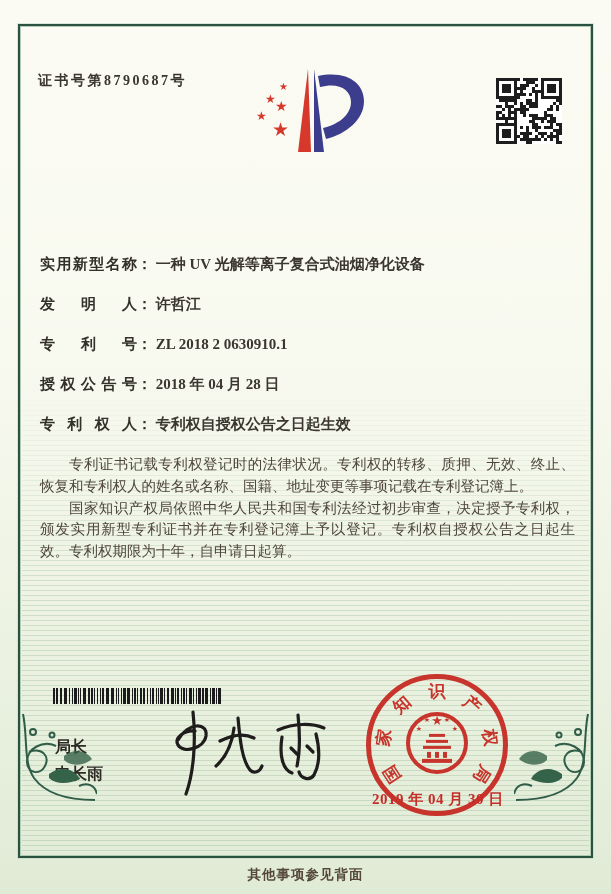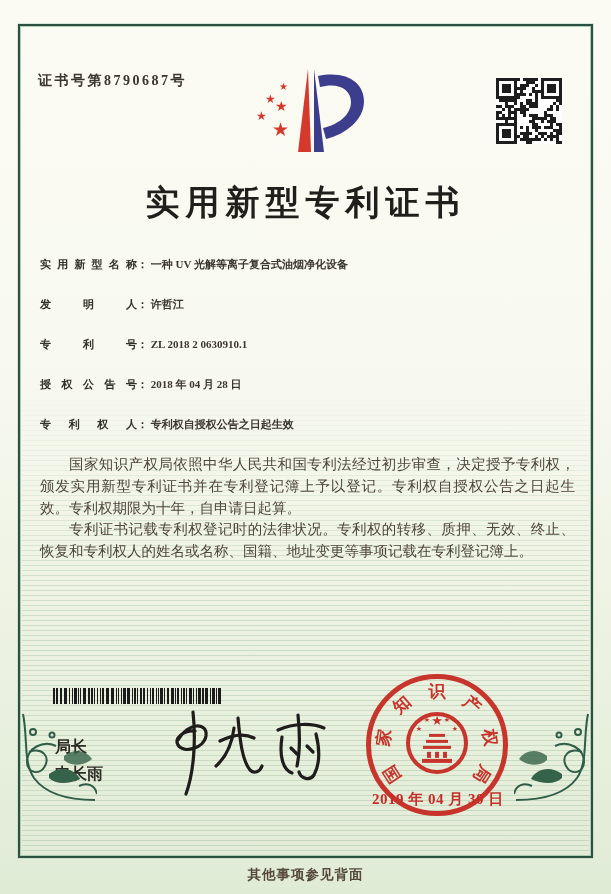--- a/index.html
+++ b/index.html
@@ -32,21 +32,21 @@
   
   .qr{position:absolute;left:496px;top:78px;width:66px;height:66px;background:#fff;}
   .qr .cell{position:absolute;background:#1d1d1d;}
   .qr .finder{position:absolute;width:15px;height:15px;border:3px solid #1d1d1d;background:#fff;}
   .qr .finder i{display:block;width:9px;height:9px;margin:3px;background:#1d1d1d;}
   .title{
     position:absolute;left:0;right:0;top:180px;text-align:center;
     font-size:34px;font-weight:700;letter-spacing:6px;color:#211f1b;
   }
   .content{position:absolute;left:40px;right:36px;top:254px;color:#33302a;}
-  .frow{height:20px;margin-bottom:20px;font-size:11px;line-height:20px;white-space:nowrap;}
+  .frow{height:20px;margin-bottom:20px;font-size:15px;line-height:20px;white-space:nowrap;}
   .frow.addr{height:auto;margin-bottom:4px;white-space:normal;line-height:19px;}
   .flabel{
     display:inline-block;width:97px;font-weight:700;vertical-align:top;
     text-align:justify;text-align-last:justify;-moz-text-align-last:justify;
   }
   .fcolon{font-weight:700;}
   .fval{font-weight:600;color:#3b3730;display:inline-block;vertical-align:top;}
   .frow.addr .fval{max-width:430px;white-space:normal;}
   .pairlabel{font-weight:700;}
   .pair2{margin-left:42px;}
@@ -278,21 +278,20 @@
         <i></i>
       </span>
       <span class="finder" style="left: 45px; top: 0px;">
         <i></i>
       </span>
       <span class="finder" style="left: 0px; top: 45px;">
         <i></i>
       </span>
     </div>
 
-  <div class="title">实用新型专利证书</div>
 
   <div class="content">
     <div class="frow">
       <span class="flabel">实用新型名称</span><span class="fcolon">：</span>
       <span class="fval">一种 UV 光解等离子复合式油烟净化设备</span>
     </div>
     <div class="frow">
       <span class="flabel">发明人</span><span class="fcolon">：</span>
       <span class="fval">许哲江</span>
     </div>
@@ -303,22 +302,22 @@
     <div class="frow">
       <span class="flabel">授权公告号</span><span class="fcolon">：</span>
       <span class="fval">2018 年 04 月 28 日</span>
     </div>
     <div class="frow">
       <span class="flabel">专利权人</span><span class="fcolon">：</span>
       <span class="fval">专利权自授权公告之日起生效</span>
     </div>
 
     <div class="paras">
+      <p>专利证书记载专利权登记时的法律状况。专利权的转移、质押、无效、终止、恢复和专利权人的姓名或名称、国籍、地址变更等事项记载在专利登记簿上。</p>
       <p>国家知识产权局依照中华人民共和国专利法经过初步审查，决定授予专利权，颁发实用新型专利证书并在专利登记簿上予以登记。专利权自授权公告之日起生效。专利权期限为十年，自申请日起算。</p>
-      <p>专利证书记载专利权登记时的法律状况。专利权的转移、质押、无效、终止、恢复和专利权人的姓名或名称、国籍、地址变更等事项记载在专利登记簿上。</p>
     </div>
   </div>
 
   <div class="barcode">
       <i style="left: 0px; width: 2px;"></i>
       <i style="left: 3px; width: 2px;"></i>
       <i style="left: 7px; width: 2px;"></i>
       <i style="left: 11px; width: 3px;"></i>
       <i style="left: 16px; width: 1px;"></i>
       <i style="left: 19px; width: 1px;"></i>

